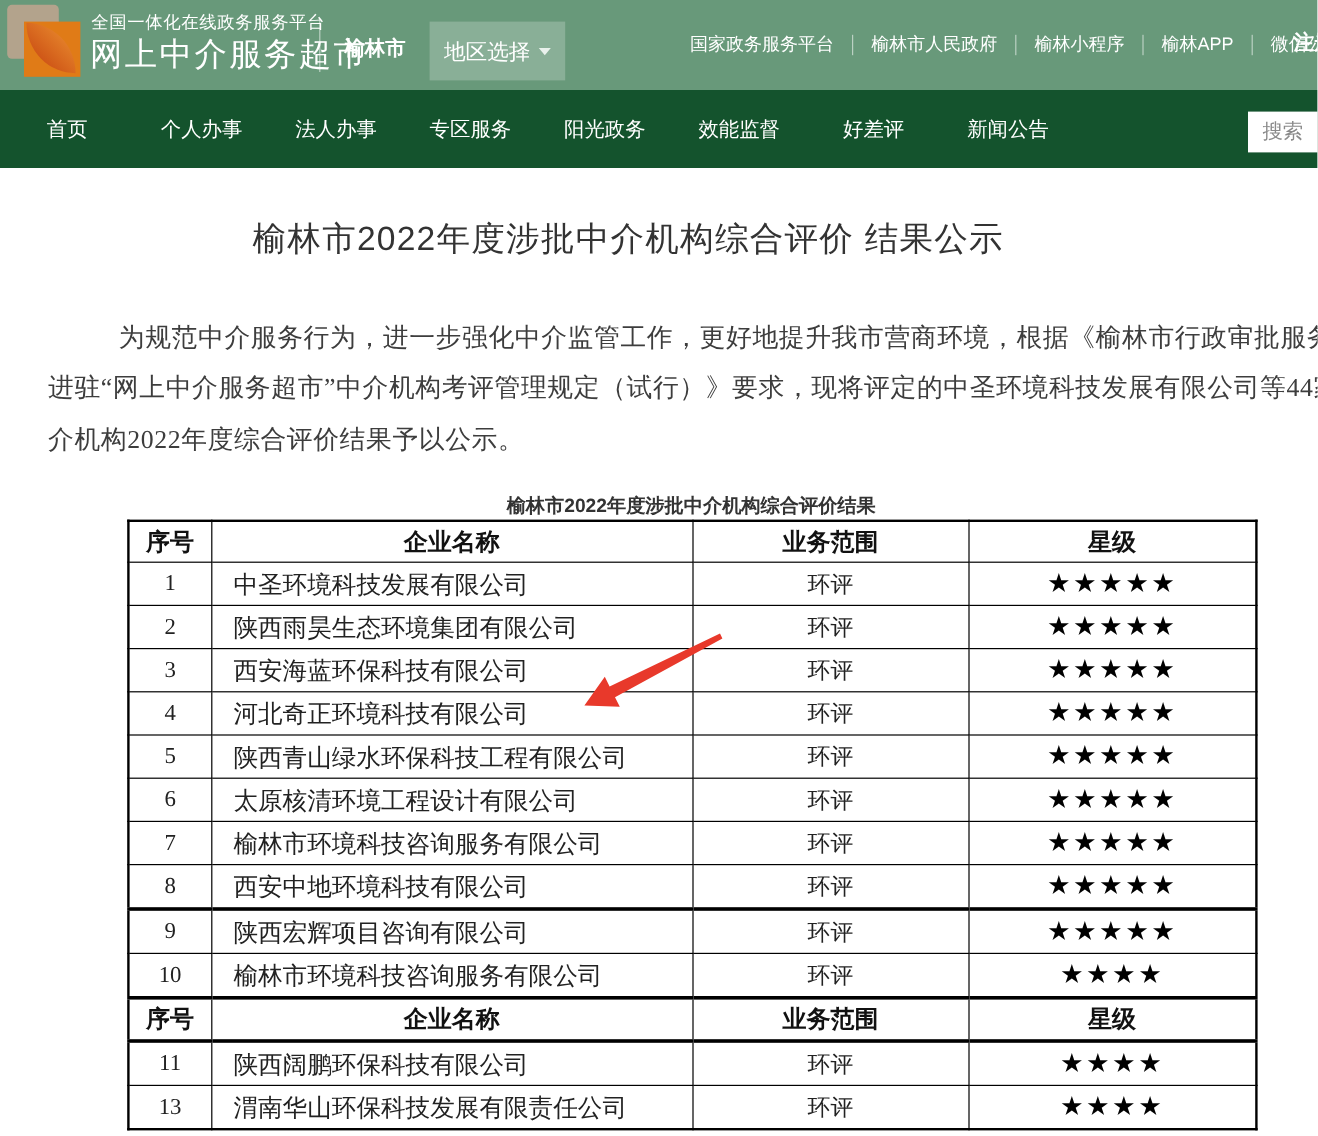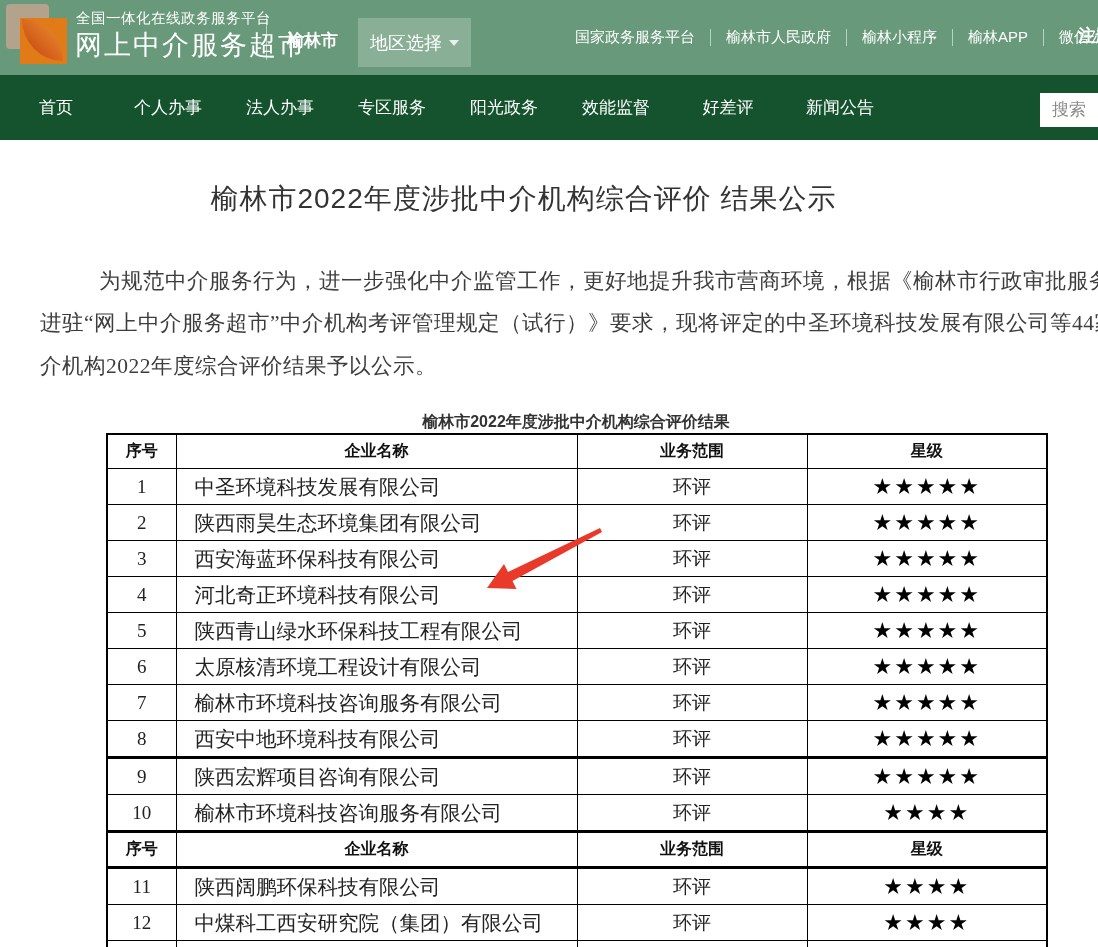--- a/index.html
+++ b/index.html
@@ -39,21 +39,21 @@
     font-size:21.5px;color:#3d3d3d;letter-spacing:.5px;}
   .pl1{left:99px;top:266px;}
   .pl2{left:40px;top:308px;}
   .pl3{left:40px;top:351px;text-align:center;}
   .table-caption{position:absolute;left:106px;top:390px;width:940px;text-align:center;
     font-size:16px;font-weight:bold;color:#333;margin-top:22px;}
   
   table.results{position:absolute;left:106px;top:433px;width:940px;border-collapse:collapse;
     table-layout:fixed;border:2px solid #000;}
   .results th,.results td{border:1px solid #000;overflow:hidden;white-space:nowrap;}
-  .results th{height:31px;font-size:16px;font-weight:bold;color:#111;text-align:center;}
+  .results th{height:31px;font-size:20px;font-weight:bold;color:#111;text-align:center;}
   .results td{height:33px;color:#222;}
   td.seq{text-align:center;font-family:"Liberation Serif",serif;font-size:19px;}
   td.name{font-family:"Liberation Serif",serif;font-size:20.5px;padding-left:18px;margin-left:24px;}
   td.scope{text-align:center;font-family:"Liberation Serif",serif;font-size:19px;}
   td.stars{text-align:center;font-size:22px;letter-spacing:2px;color:#000;font-family:"DejaVu Sans",sans-serif;}
   tr.thick-top td{border-top-width:3px;}
   tr.hdr.mid th{border-top-width:3px;border-bottom-width:3px;}
   
   .arrow-overlay{position:absolute;left:0;top:0;width:1098px;height:947px;pointer-events:none;z-index:5;}
 </style>
@@ -188,26 +188,20 @@
         <th>业务范围</th>
         <th>星级</th>
       </tr>
       <tr>
         <td class="seq">11</td>
         <td class="name">陕西阔鹏环保科技有限公司</td>
         <td class="scope">环评</td>
         <td class="stars">★★★★</td>
       </tr>
       <tr>
-        <td class="seq">12</td>
-        <td class="name">中煤科工西安研究院（集团）有限公司</td>
-        <td class="scope">环评</td>
-        <td class="stars">★★★★</td>
-      </tr>
-      <tr>
         <td class="seq">13</td>
         <td class="name">渭南华山环保科技发展有限责任公司</td>
         <td class="scope">环评</td>
         <td class="stars">★★★★</td>
       </tr>
     </tbody>
 </table>
 
 <svg class="arrow-overlay" viewBox="0 0 1098 947" xmlns="http://www.w3.org/2000/svg">
   <polygon points="487,588 504,564 508,572 600,528 602,532 512.5,581 516.5,589" fill="#e8392b"></polygon>

